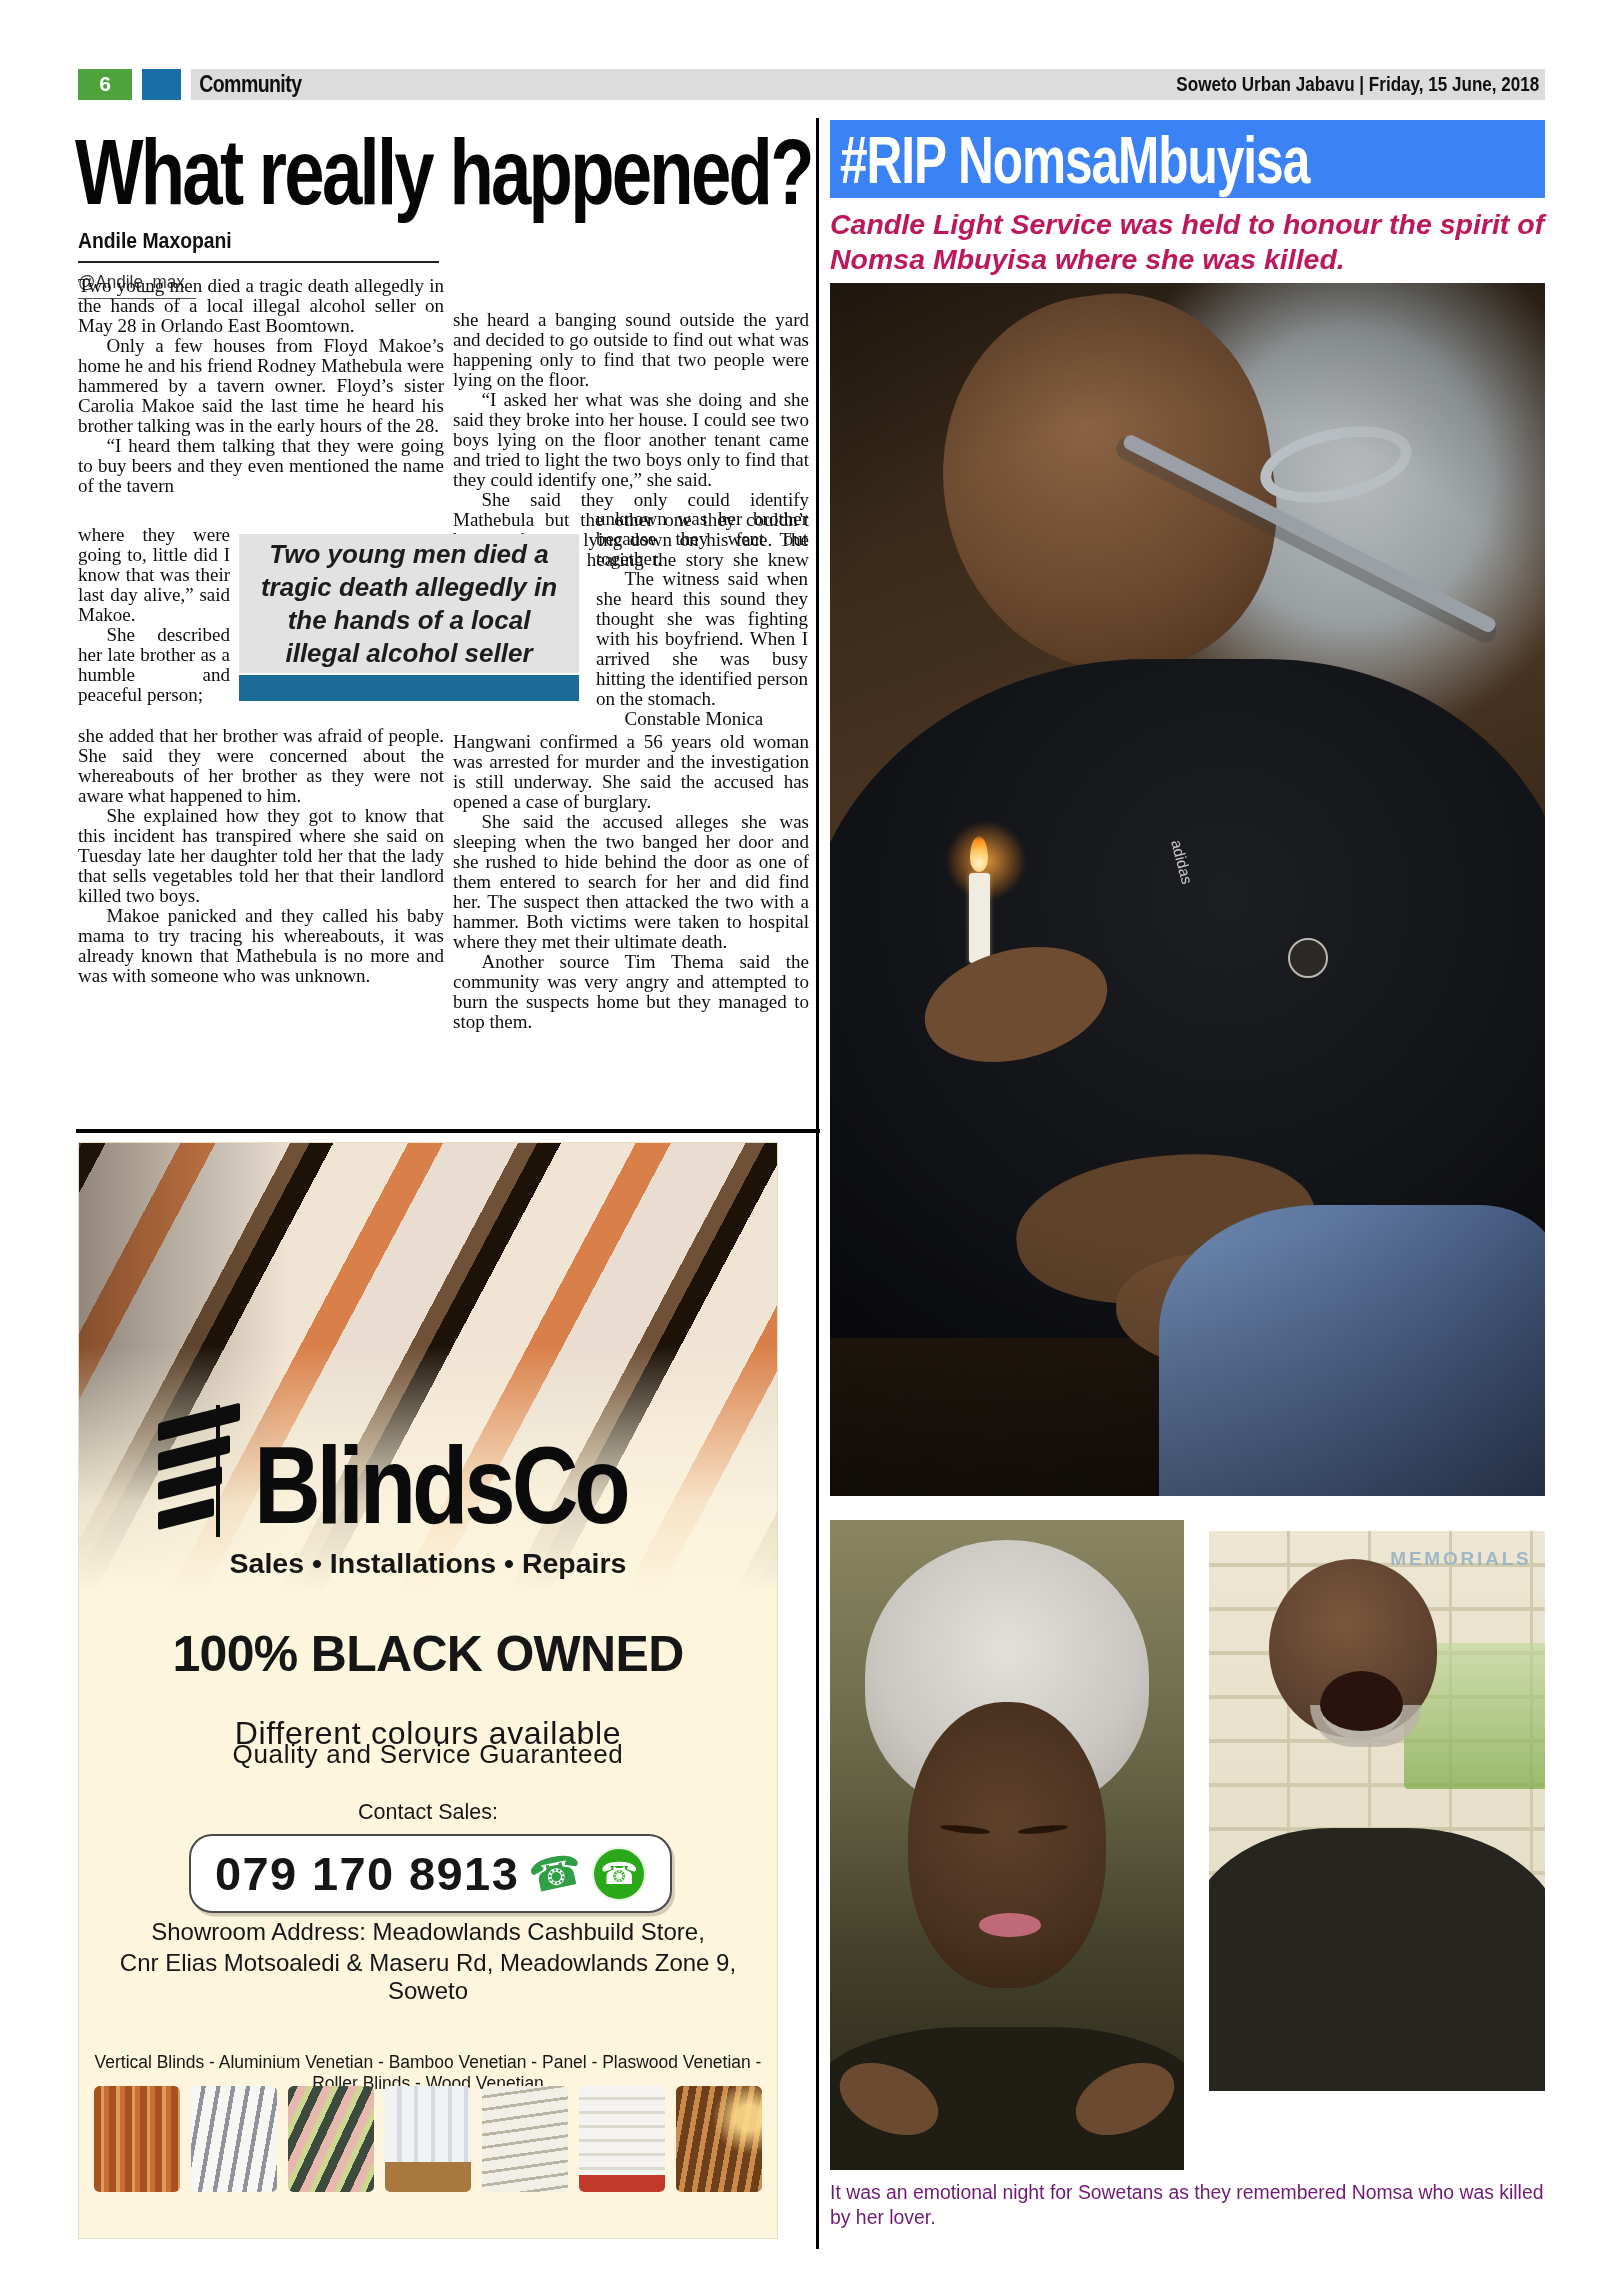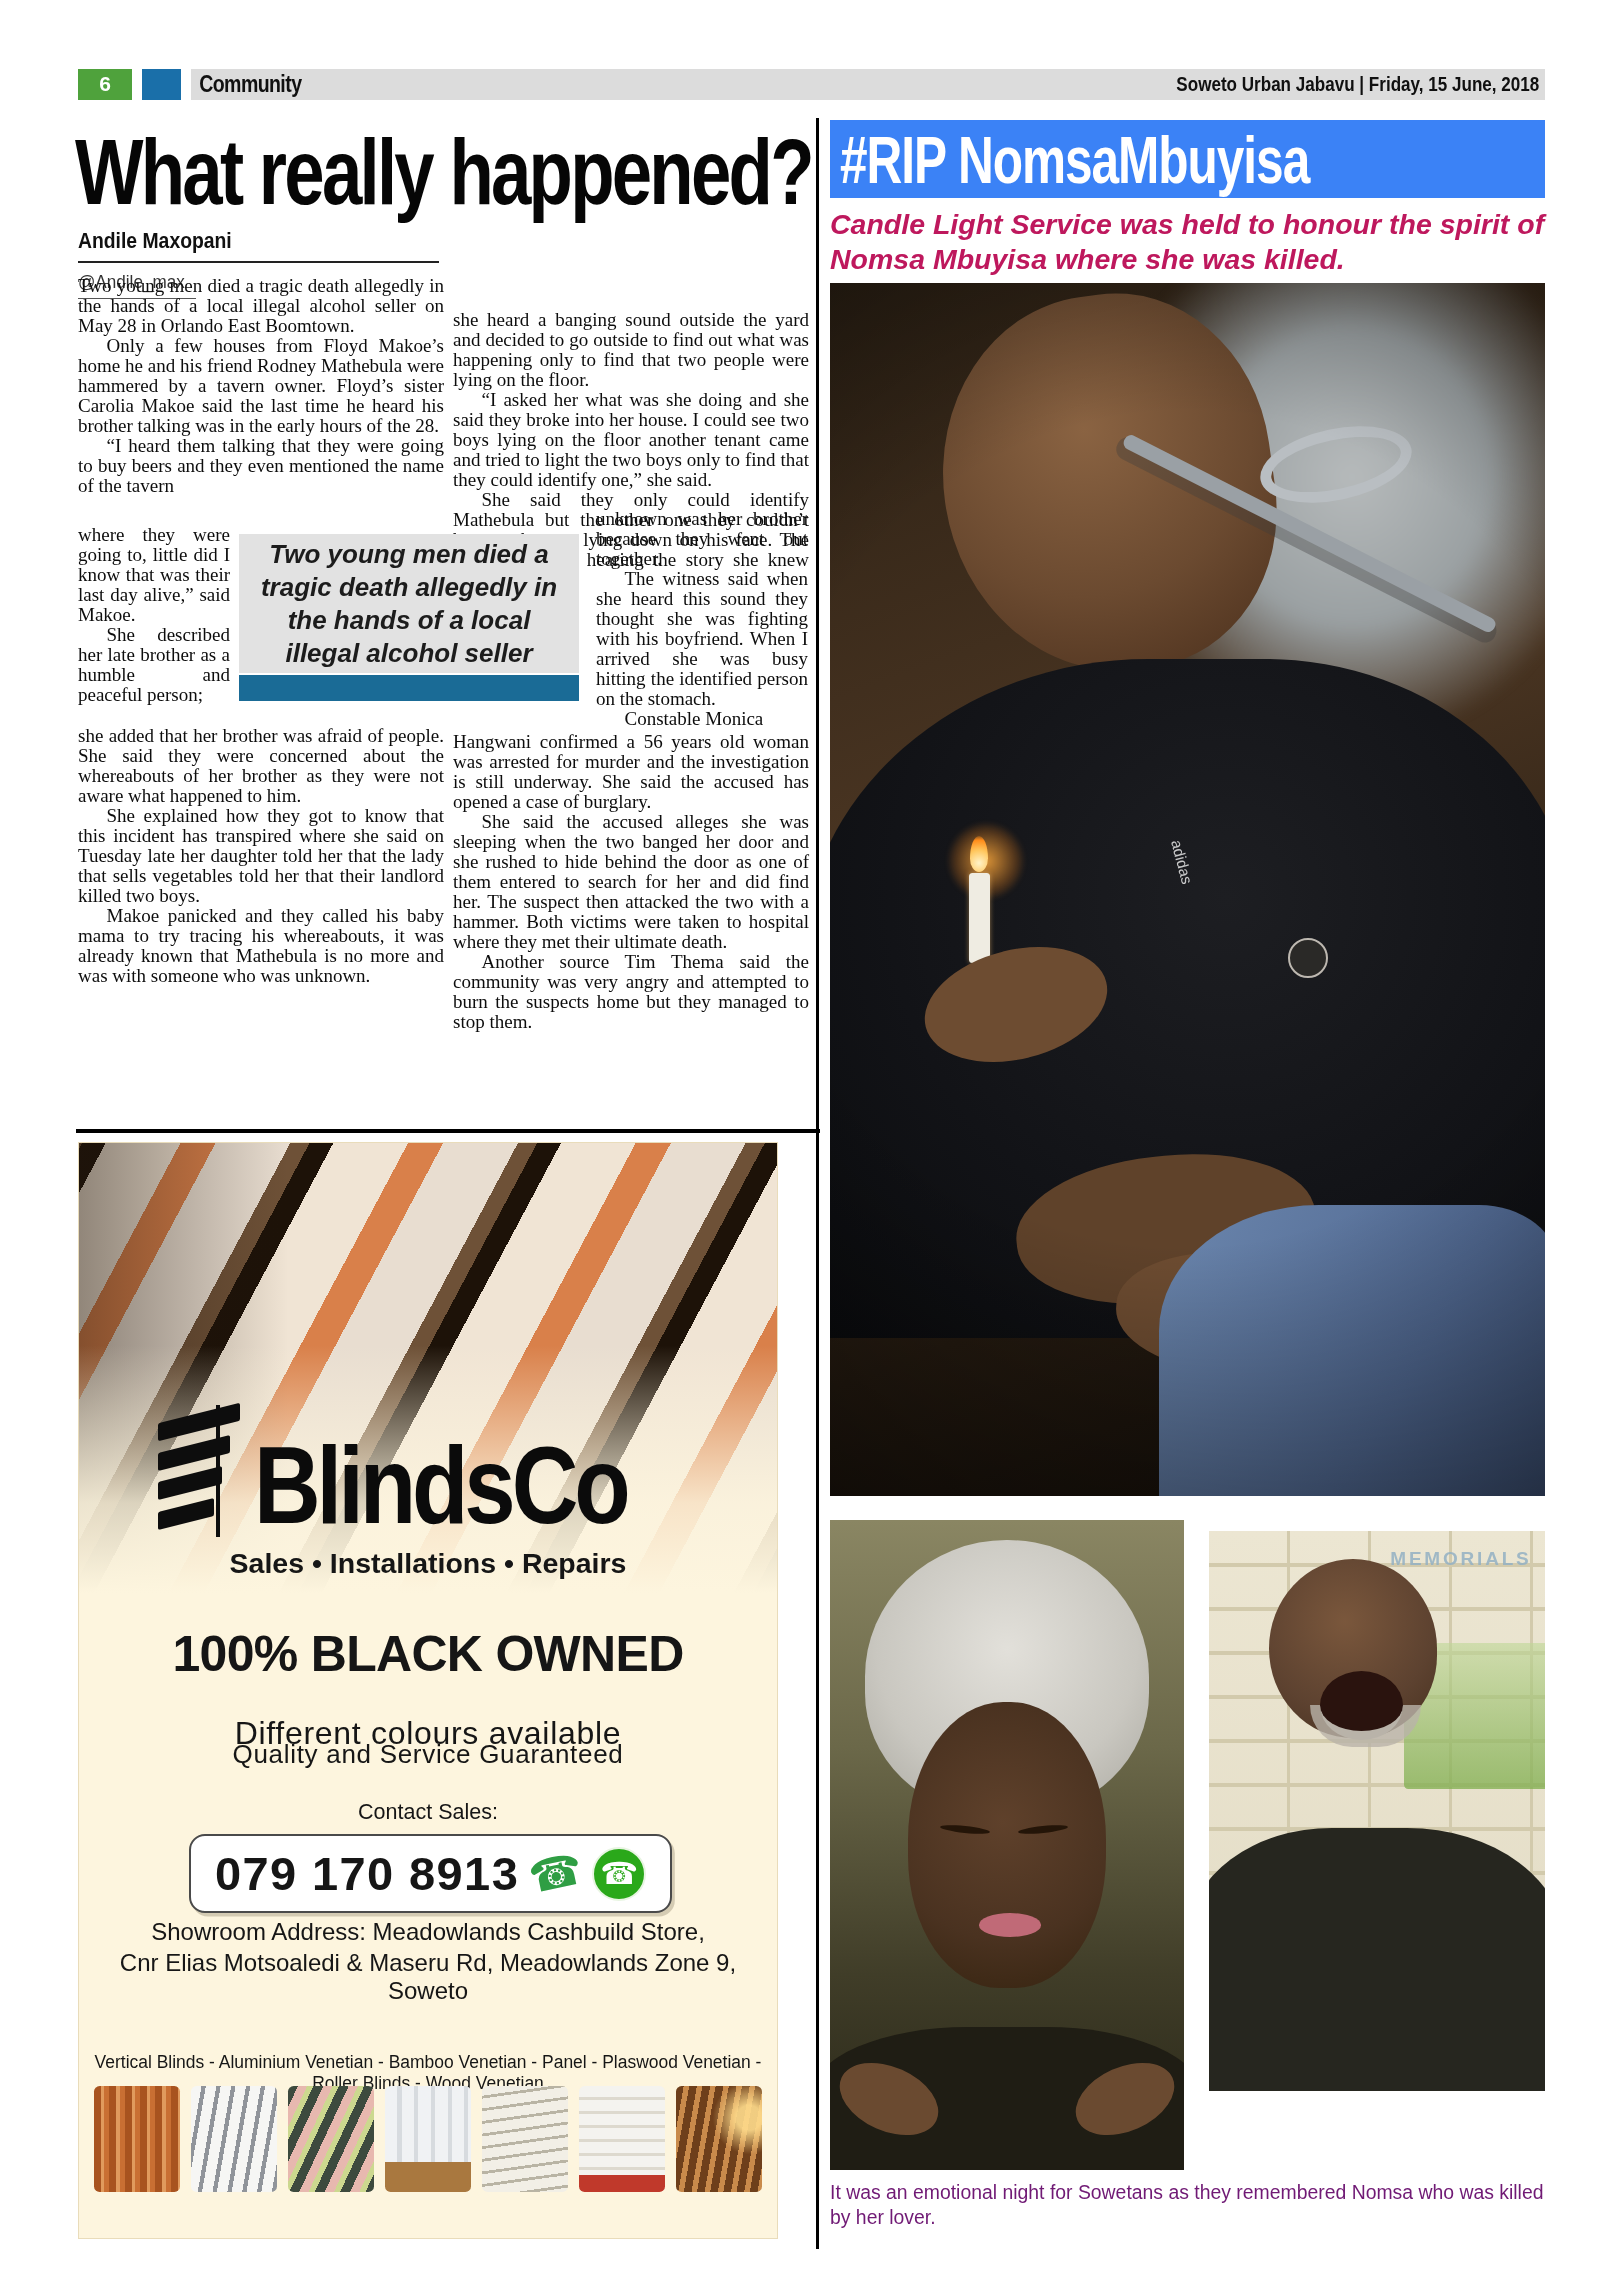--- a/index.html
+++ b/index.html
@@ -151,21 +151,21 @@
   .brand{font-size:110px;font-weight:bold;letter-spacing:-4.9px;transform:scaleX(.84);
          transform-origin:left bottom;color:#0b0b0b;line-height:104px;}
   .tagline{position:absolute;left:0;top:404px;width:100%;text-align:center;font-weight:bold;
            font-size:28.5px;letter-spacing:0;}
   .ad-100{position:absolute;left:0;top:482px;width:100%;text-align:center;font-weight:bold;
           font-size:50px;letter-spacing:-0.7px;}
   .ad-line1{position:absolute;left:0;top:572px;width:100%;text-align:center;font-size:32px;letter-spacing:0.7px;}
   .ad-line2{position:absolute;left:0;top:596px;width:100%;text-align:center;font-size:26px;letter-spacing:0.7px;}
   .ad-contact{position:absolute;left:0;top:657px;width:100%;text-align:center;font-size:21.5px;}
   .phone-pill{position:absolute;left:110px;top:691px;width:479px;height:75px;background:#fff;
-              border:2.1px solid #4a4a4a;border-radius:16px;box-shadow:2.8px 3.5px 0 rgba(90,80,50,.25);
+              border:2.1px solid #4a4a4a;border-radius:23px;box-shadow:2.8px 3.5px 0 rgba(90,80,50,.25);
               display:flex;align-items:center;justify-content:center;gap:9.7px;}
   .phone-number{font-size:47px;font-weight:bold;letter-spacing:1.4px;}
   .phone-glyph{font-size:43px;color:#2f9e44;line-height:1;transform:rotate(-12deg);}
   .wa-badge{width:50px;height:50px;border-radius:50%;background:#2aa81a;
             display:flex;align-items:center;justify-content:center;color:#fff;font-size:30.5px;
             border:2.8px solid #e8f5e2;}
   .ad-addr1{position:absolute;left:0;top:775px;width:100%;text-align:center;font-size:24px;}
   .ad-addr2{position:absolute;left:0;top:806px;width:100%;text-align:center;font-size:24px;}
   .ad-products{position:absolute;left:0;top:909px;width:100%;text-align:center;font-size:18px;
                letter-spacing:0;transform:scaleX(.97);}

